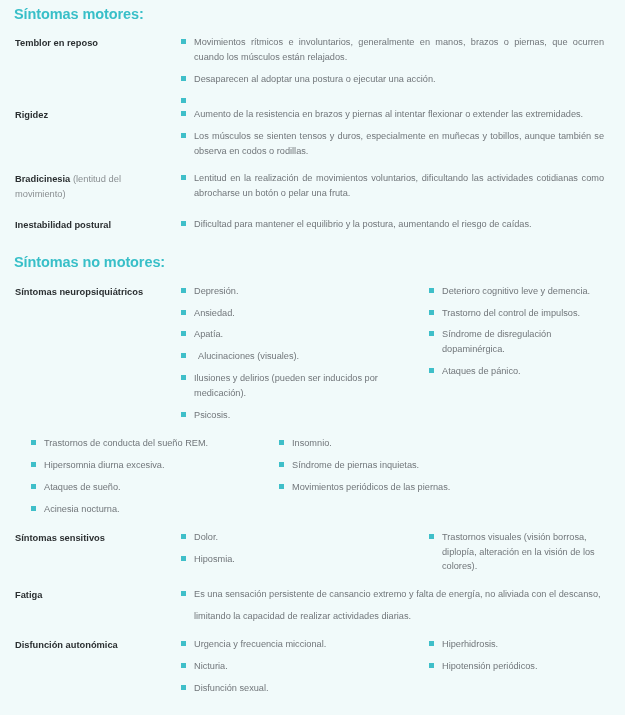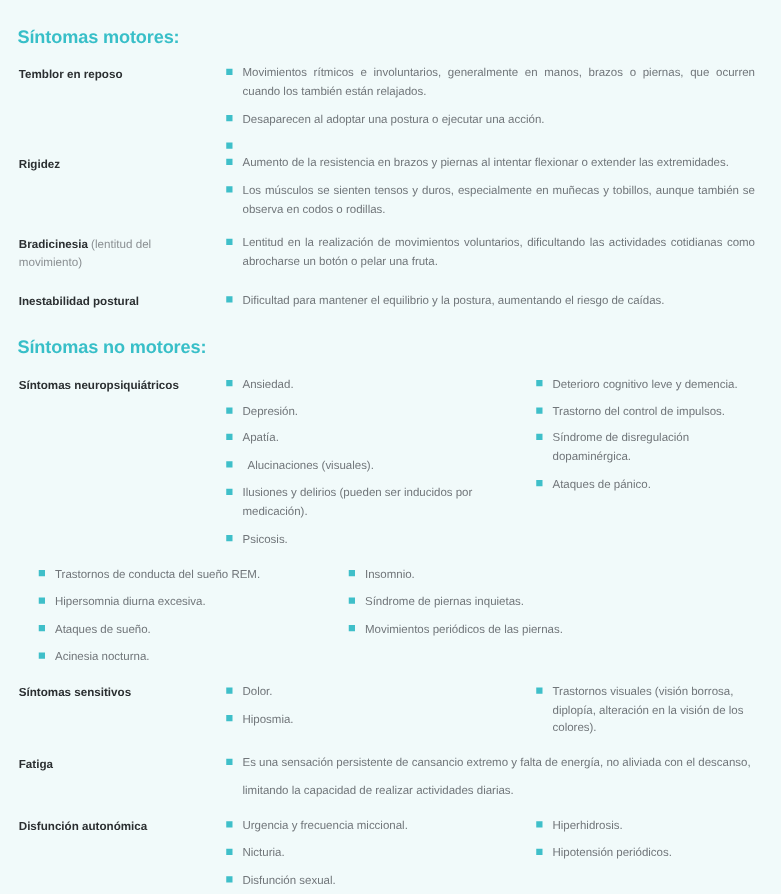--- a/index.html
+++ b/index.html
@@ -12,21 +12,21 @@
     background: #f1fafa;
     font-family: "Liberation Sans", sans-serif;
     color: #6d7275;
     overflow: hidden;
   }
   .page {
     position: relative;
     width: 624px;
     height: 715px;
     box-sizing: border-box;
-    padding: 16px 14px;
+    padding: 0 14px;
   }
 
   
   .section-heading {
     color: #38bfc8;
     font-size: 14.5px;
     font-weight: bold;
     letter-spacing: -0.1px;
     padding: 6px 0 9px 0;
     margin: 0;
@@ -117,21 +117,21 @@
 <div class="page">
   <div id="sections-root">
       <div class="section-heading">Síntomas motores:</div>
       <div class="rows">
         <div class="row">
           <div class="row-label"><span>Temblor en reposo</span></div>
           <div class="divider"></div>
           <div class="row-content">
             <div class="col single">
               <ul class="blist">
-                <li class="justify"><span class="sq"></span><span>Movimientos rítmicos e involuntarios, generalmente en manos, brazos o piernas, que ocurren cuando los también están relajados.</span></li>
+                <li class="justify"><span class="sq"></span><span>Movimientos rítmicos e involuntarios, generalmente en manos, brazos o piernas, que ocurren cuando los músculos están relajados.</span></li>
                 <li><span class="sq"></span><span>Desaparecen al adoptar una postura o ejecutar una acción.</span></li>
                 <li><span class="sq"></span></li>
               </ul>
             </div>
           </div>
         </div>
         <div class="row">
           <div class="row-label"><span>Rigidez</span></div>
           <div class="divider"></div>
           <div class="row-content">
@@ -167,22 +167,22 @@
         </div>
       </div>
       <div class="section-heading second">Síntomas no motores:</div>
       <div class="rows">
         <div class="row">
           <div class="row-label"><span>Síntomas neuropsiquiátricos</span></div>
           <div class="divider"></div>
           <div class="row-content">
             <div class="col left">
               <ul class="blist">
+                <li><span class="sq"></span><span>Depresión.</span></li>
                 <li><span class="sq"></span><span>Ansiedad.</span></li>
-                <li><span class="sq"></span><span>Depresión.</span></li>
                 <li><span class="sq"></span><span>Apatía.</span></li>
                 <li class="indent"><span class="sq"></span><span>Alucinaciones (visuales).</span></li>
                 <li><span class="sq"></span><span>Ilusiones y delirios (pueden ser inducidos por medicación).</span></li>
                 <li><span class="sq"></span><span>Psicosis.</span></li>
               </ul>
             </div>
             <div class="col right">
               <ul class="blist">
                 <li><span class="sq"></span><span>Deterioro cognitivo leve y demencia.</span></li>
                 <li><span class="sq"></span><span>Trastorno del control de impulsos.</span></li>

